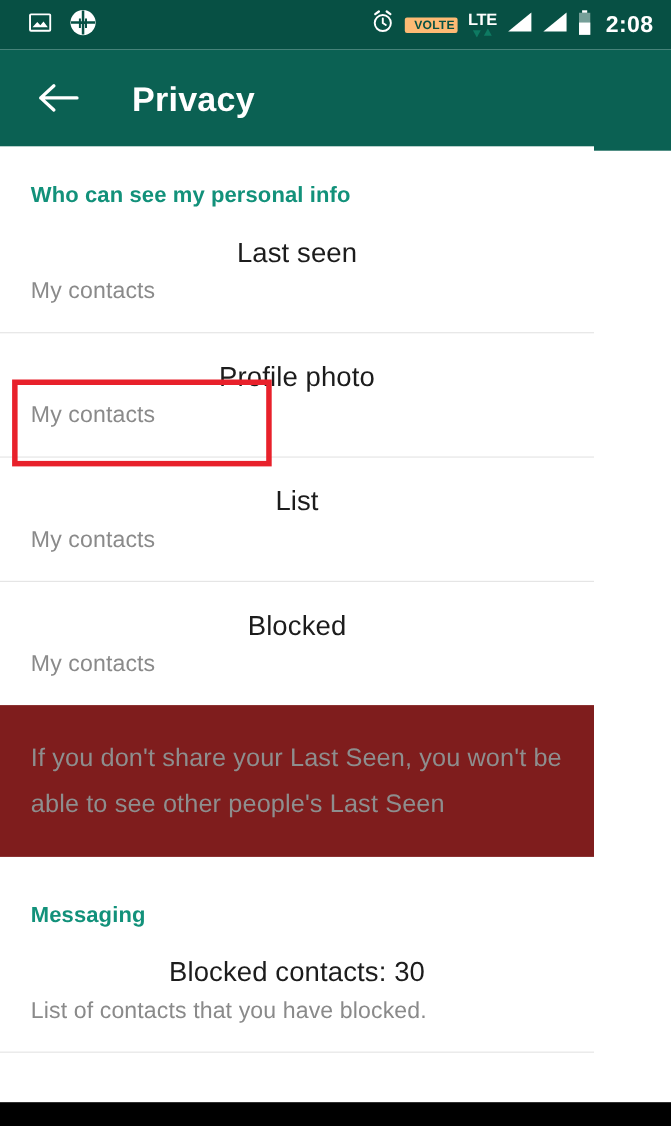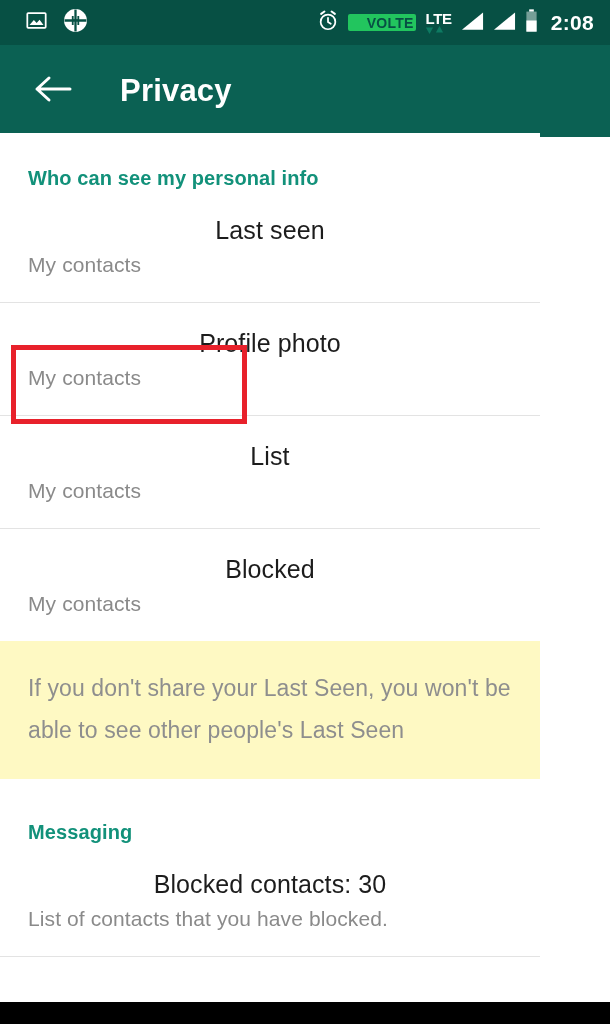--- a/index.html
+++ b/index.html
@@ -37,33 +37,34 @@
     gap: 16px;
   }
   .status-right {
     margin-left: auto;
     display: flex;
     align-items: center;
     gap: 9px;
   }
   .sb-icon { display: block; }
   .volte-badge {
-    background: #22c55e;
+    background: #fdba74;
     color: #075044;
-    font-size: 14px;
+    font-size: 11px;
     font-weight: bold;
     letter-spacing: 0.2px;
     line-height: 1;
-    padding: 2px 3px 1px 19px;
+    padding: 2px 3px 1px 9px;
     border-radius: 2px;
     font-family: "Liberation Sans", sans-serif;
   }
   .lte-wrap {
     display: flex;
     flex-direction: column;
+    align-items: center;
     line-height: 1;
   }
   .lte-text {
     color: #ffffff;
     font-size: 15px;
     font-weight: bold;
     line-height: 13px;
     letter-spacing: -0.3px;
   }
   .lte-arrows {
@@ -145,21 +146,21 @@
     margin-top: 4px;
     letter-spacing: 0.1px;
   }
   .divider {
     height: 1px;
     background: #e3e3e3;
     width: 100%;
   }
 
   .info-block {
-    background: #fef9c3;
+    background: #7f1d1d;
     padding: 26px 28px 28px 28px;
     box-sizing: border-box;
   }
   .info-text {
     color: #8e8e8e;
     font-size: 23px;
     line-height: 42px;
     letter-spacing: 0.1px;
   }
 

